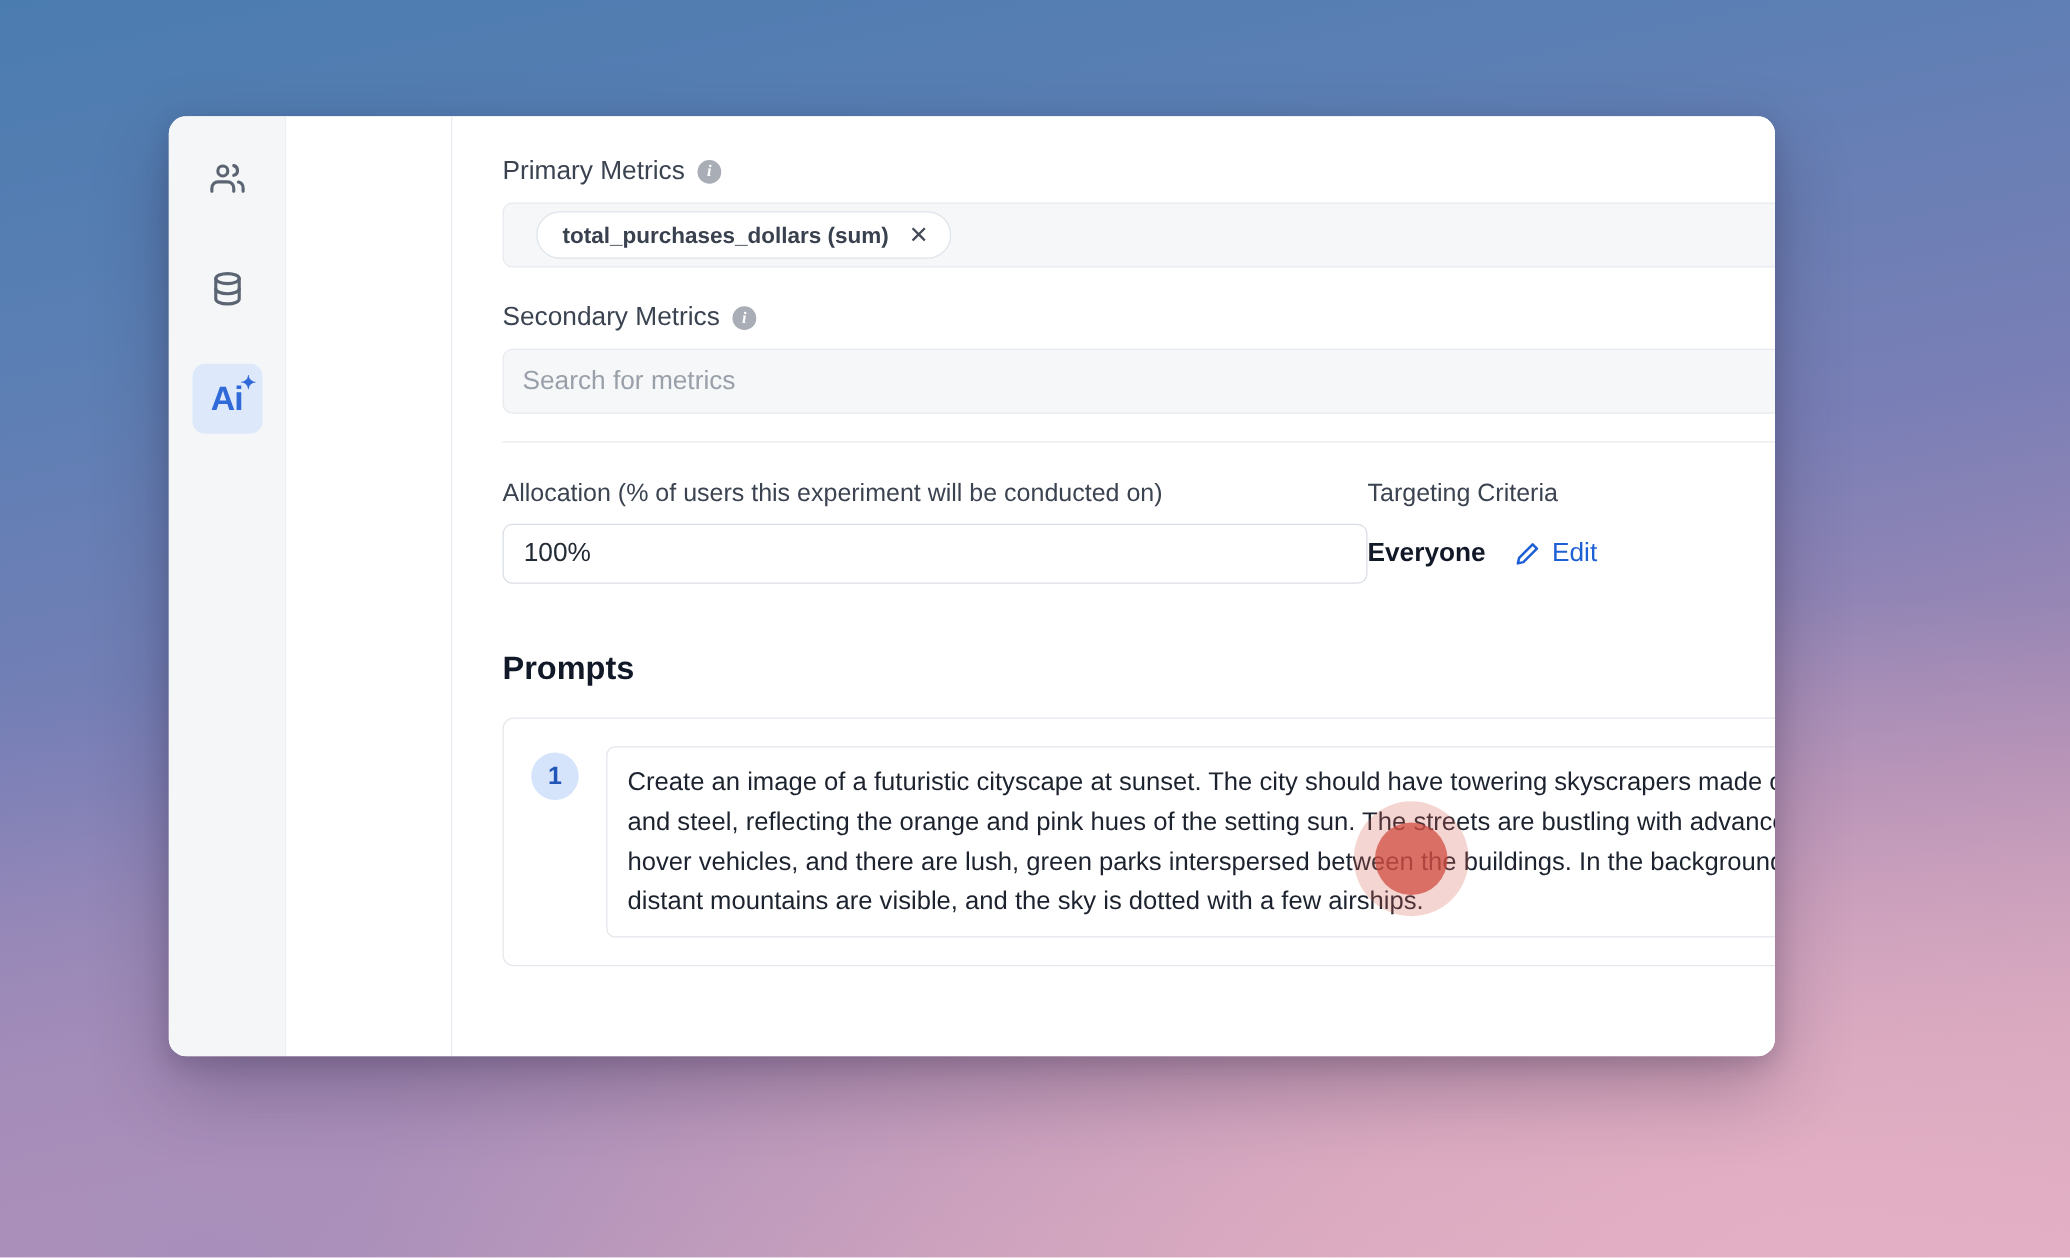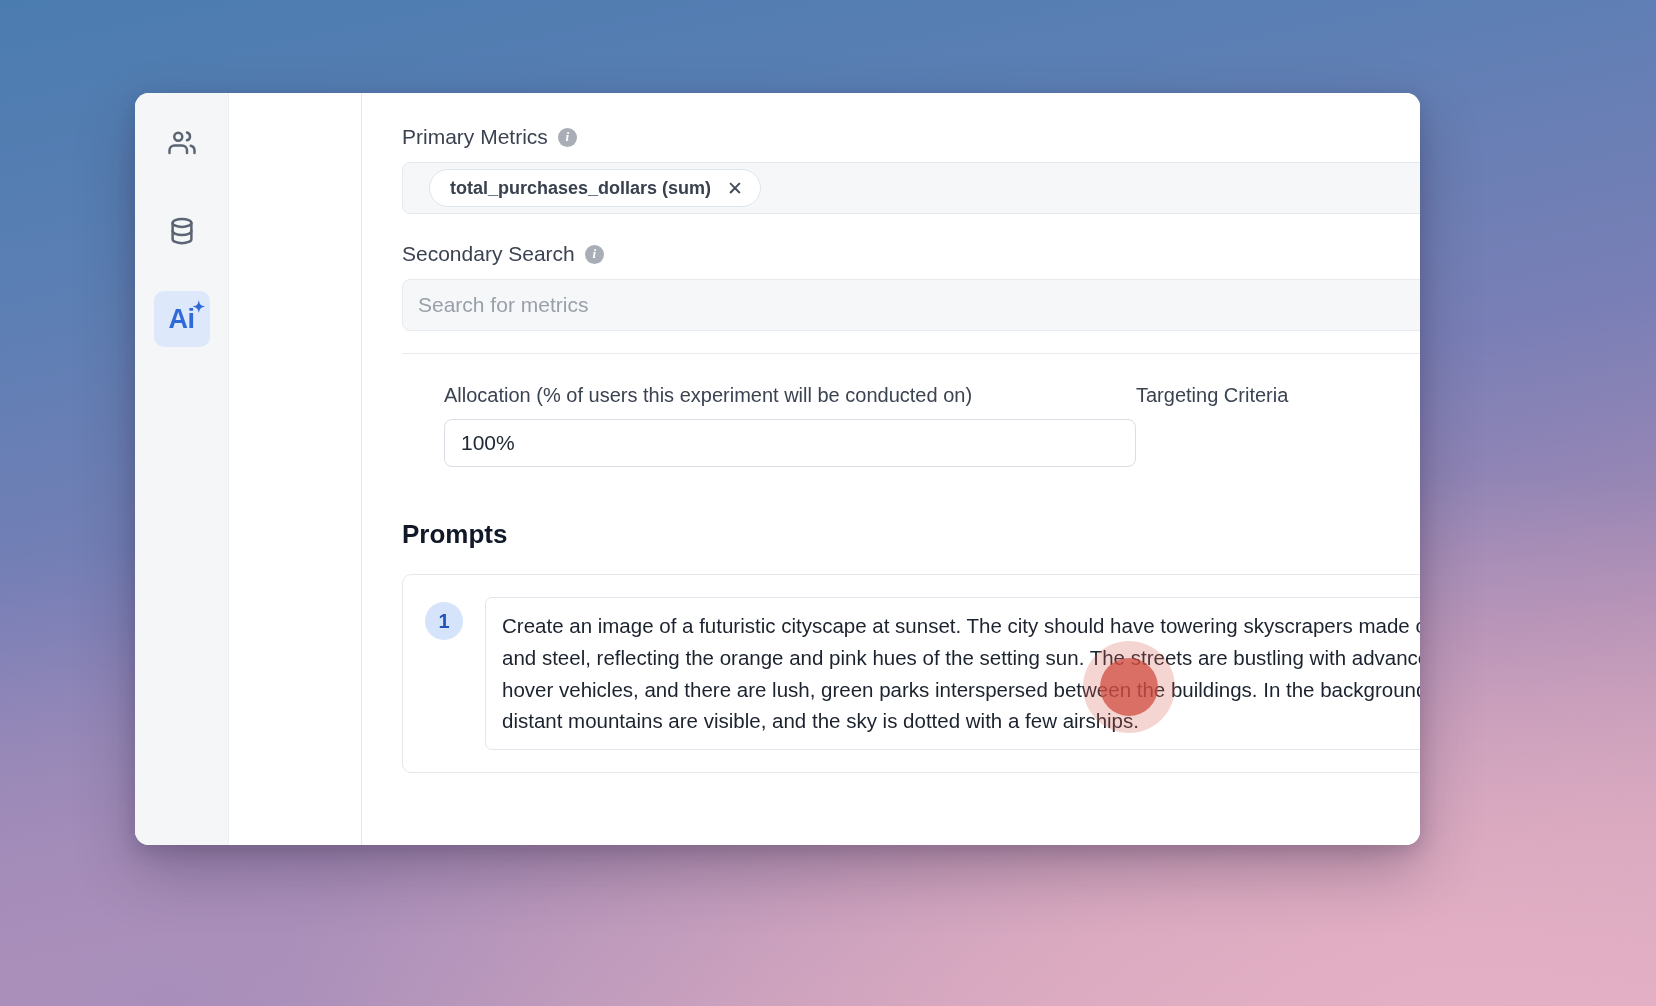--- a/index.html
+++ b/index.html
@@ -167,21 +167,21 @@
 
   .section-title {
     font-size: 21px;
     font-weight: 700;
     color: #111827;
     letter-spacing: -0.1px;
     margin-bottom: 30px;
   }
 
   .alloc-row { display: flex; align-items: flex-start; gap: 62px; }
-  .alloc-col-left { width: 630px; margin-left: 42px; }
+  .alloc-col-left { width: 630px; }
   .small-label {
     font-size: 20px;
     color: #3b4351;
     margin-bottom: 12px;
     white-space: nowrap;
   }
   .alloc-input {
     width: 692px; height: 48px;
     border: 1px solid #d9dee4;
     border-radius: 8px;
@@ -316,39 +316,50 @@
       </div>
 
       <div class="metric-box">
         <span class="chip">
           <span>total_purchases_dollars (sum)</span>
           <span class="chip-x">✕</span>
         </span>
       </div>
 
       <div class="field-label">
-        <span>Secondary Search</span>
+        <span>Secondary Metrics</span>
         <span class="info-icon">i</span>
       </div>
 
       <div class="search-box">
         <input type="text" value="" placeholder="Search for metrics" style="">
       </div>
 
       <div class="hr"></div>
 
 
       <div class="alloc-row">
         <div class="alloc-col-left">
           <div class="small-label">Allocation (% of users this experiment will be conducted on)</div>
           <input class="alloc-input" type="text" value="100%" style="">
         </div>
 
         <div>
           <div class="small-label">Targeting Criteria</div>
+          <div class="target-value-row">
+            <span class="target-value">Everyone</span>
+            <span class="edit-link">
+              <span>
+                <svg width="22" height="22" viewBox="0 0 24 24" fill="none" stroke="currentColor" stroke-width="2.2" stroke-linecap="round" stroke-linejoin="round">
+                  <path d="M16.5 3.8l3.7 3.7L8.4 19.3 3.6 20.4l1.1-4.8z"></path>
+                </svg>
+              </span>
+              <span>Edit</span>
+            </span>
+          </div>
         </div>
       </div>
 
       <div class="prompts-title">Prompts</div>
 
       <div class="prompt-card">
         <div class="prompt-num">1</div>
         <div class="prompt-text">Create an image of a futuristic cityscape at sunset. The city should have towering skyscrapers made of glass and steel, reflecting the orange and pink hues of the setting sun. The streets are bustling with advanced, hover vehicles, and there are lush, green parks interspersed between the buildings. In the background, distant mountains are visible, and the sky is dotted with a few airships.</div>
       </div>
 

